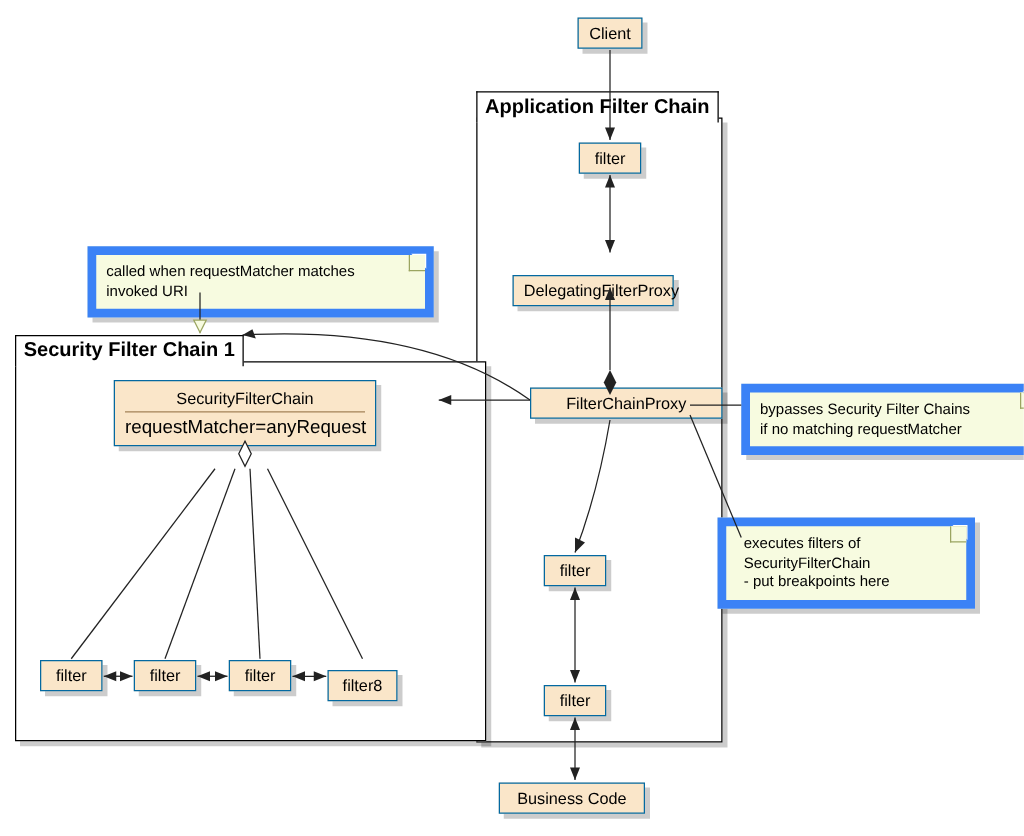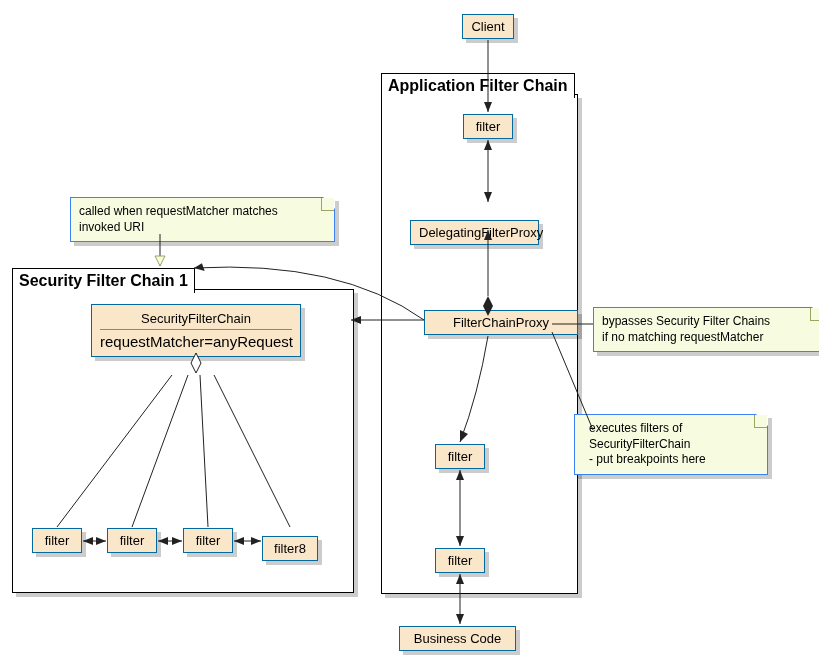--- a/index.html
+++ b/index.html
@@ -14,21 +14,21 @@
 .package {
   position: absolute; background: #fff; border: 1px solid #000;
   box-shadow: 4px 4px 0 rgba(0,0,0,0.2);
 }
 .package-tab {
   position: absolute; top: -22px; left: -1px; background: #fff;
   border: 1px solid #000; border-bottom: none; padding: 3px 6px;
   font-weight: bold; font-size: 16px;
 }
 .note {
-  position: absolute; background: #F7FBE0; border: 1px solid #3b82f6;
+  position: absolute; background: #F7FBE0; border: 7px solid #3b82f6;
   box-shadow: 4px 4px 0 rgba(0,0,0,0.2); padding: 6px 8px;
   font-size: 12px; line-height: 1.3;
 }
 .note::after {
   content: ""; position: absolute; top: 0; right: 0; width: 12px; height: 12px;
   border-left: 1px solid #9BA561; border-bottom: 1px solid #9BA561; background: #F7FBE0;
 }
 .note-fold {
   position: absolute; top: -1px; right: -1px; width: 0; height: 0;
   border-top: 12px solid #fff; border-left: 12px solid transparent;
@@ -73,21 +73,21 @@
 </div>
 
 <div class="box" style="left:435px; top:548px; width:50px;">
   <span>filter</span>
 </div>
 
 <div class="box" style="left:399px; top:626px; width:117px;">
   <span>Business Code</span>
 </div>
 
-<div class="package" style="left:12px; top:289px; width:340px; height:302px;">
+<div class="package" style="left:12px; top:289px; width:340px; height:302px;padding-left:35px;">
   <div class="package-tab">Security Filter Chain 1</div>
 </div>
 
 <div class="box" style="left:91px; top:304px; width:210px; padding-top:6px; padding-bottom:6px;">
   <div class="box-header">SecurityFilterChain</div>
   <div class="box-body">requestMatcher=anyRequest</div>
 </div>
 
 <div class="box" style="left:32px; top:528px; width:50px;">
   <span>filter</span>

